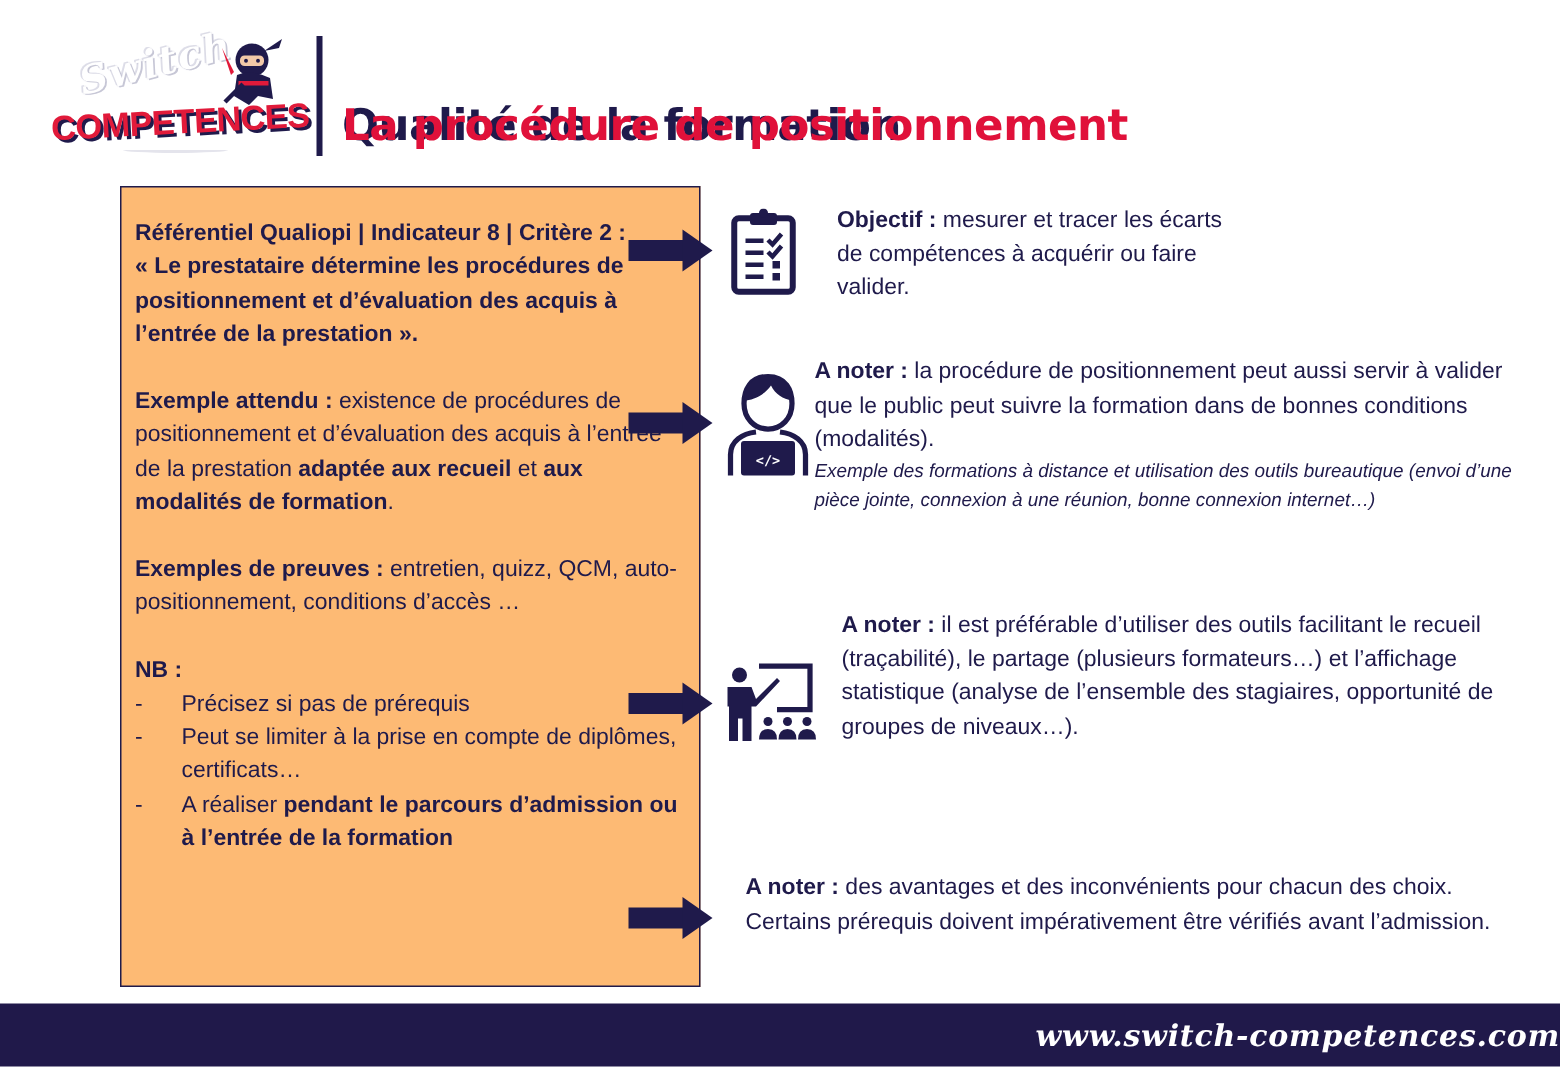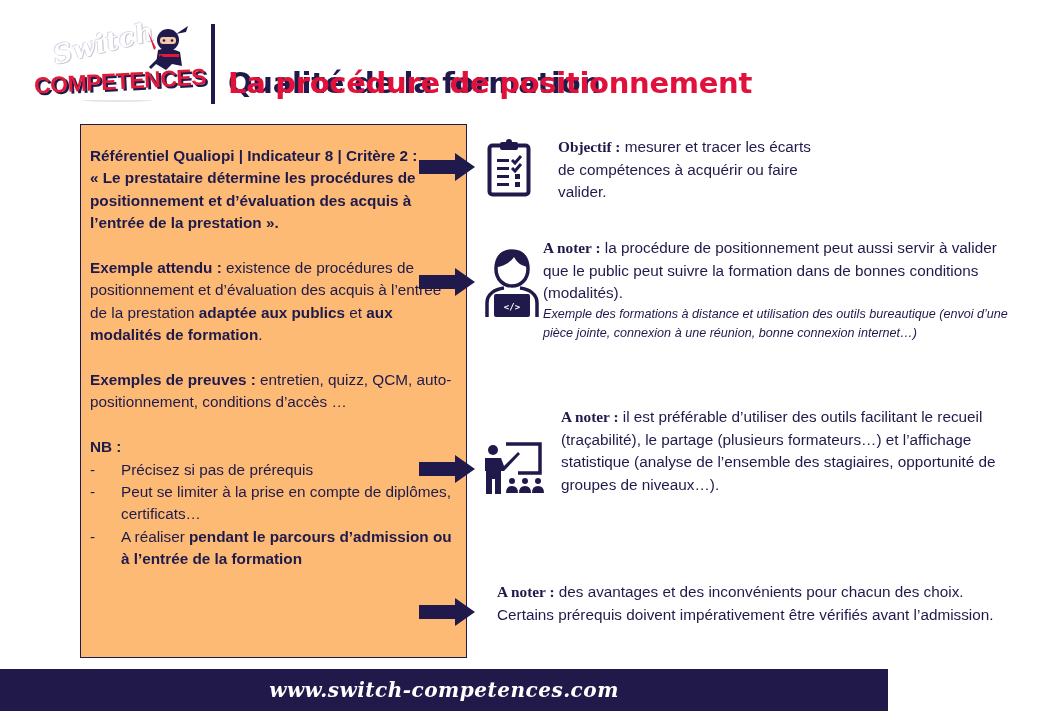--- a/index.html
+++ b/index.html
@@ -58,27 +58,27 @@
   .arrow .shaft { position: absolute; left: 0; top: 7px; width: 38px; height: 14px; background: #1f1a4b; }
   .arrow .head { position: absolute; left: 36px; top: 0; width: 0; height: 0;
     border-top: 14px solid transparent; border-bottom: 14px solid transparent; border-left: 20px solid #1f1a4b; }
 
   
   .icon { position: absolute; }
   .note {
     position: absolute; font-family: "Liberation Sans", sans-serif;
     font-size: 15.3px; line-height: 22.6px; color: #1f1a4b;
   }
-  .note b { font-weight: bold; font-family: Liberation Serif, serif; }
+  .note b { font-weight: bold; }
   .note .ital { font-style: italic; font-size: 12.6px; line-height: 19px; display: block; }
 
   
   .footer {
-    position: absolute; left: 0; top: 669px; width: 888px; height: 42px;
-    background: #20194a; display: flex; align-items: center; justify-content: center;
+    position: absolute; left: 0; top: 669px; width: 1040px; height: 42px;
+    background: #20194a; display: flex; align-items: center; justify-content: flex-end;
   }
   .footer-url {
     font-family: "DejaVu Serif", serif; font-style: italic; font-weight: bold;
     font-size: 20px; color: #ffffff; letter-spacing: 0.5px; margin-left: 0px;
   }
 </style>
 </head>
 <body>
 
 <div class="logo">
@@ -100,21 +100,21 @@
 
 <div class="header-divider"></div>
 <div class="title-main">Qualité de la formation</div>
 <div class="title-sub">La procédure de positionnement</div>
 
 <div class="ref-box">
   <p>
     <b>Référentiel Qualiopi | Indicateur 8 | Critère 2 :</b><br>
     <b>« Le prestataire détermine les procédures de positionnement et d’évaluation des acquis à l’entrée de la prestation ».</b>
   </p>
-  <p><b>Exemple attendu :</b><span> existence de procédures de positionnement et d’évaluation des acquis à l’entrée de la prestation </span><b>adaptée aux publics</b><span> et </span><b>aux modalités de formation</b><span>.</span></p>
+  <p><b>Exemple attendu :</b><span> existence de procédures de positionnement et d’évaluation des acquis à l’entrée de la prestation </span><b>adaptée aux recueil</b><span> et </span><b>aux modalités de formation</b><span>.</span></p>
   <p><b>Exemples de preuves :</b><span> entretien, quizz, QCM, auto-positionnement, conditions d’accès …</span></p>
   <div>
     <b>NB :</b>
     <ul class="nb-list">
       <li><span class="dash">-</span><span>Précisez si pas de prérequis</span></li>
       <li><span class="dash">-</span><span>Peut se limiter à la prise en compte de diplômes, certificats…</span></li>
       <li><span class="dash">-</span><span>A réaliser </span><b>pendant le parcours d’admission ou à l’entrée de la formation</b></li>
     </ul>
   </div>
 </div>

